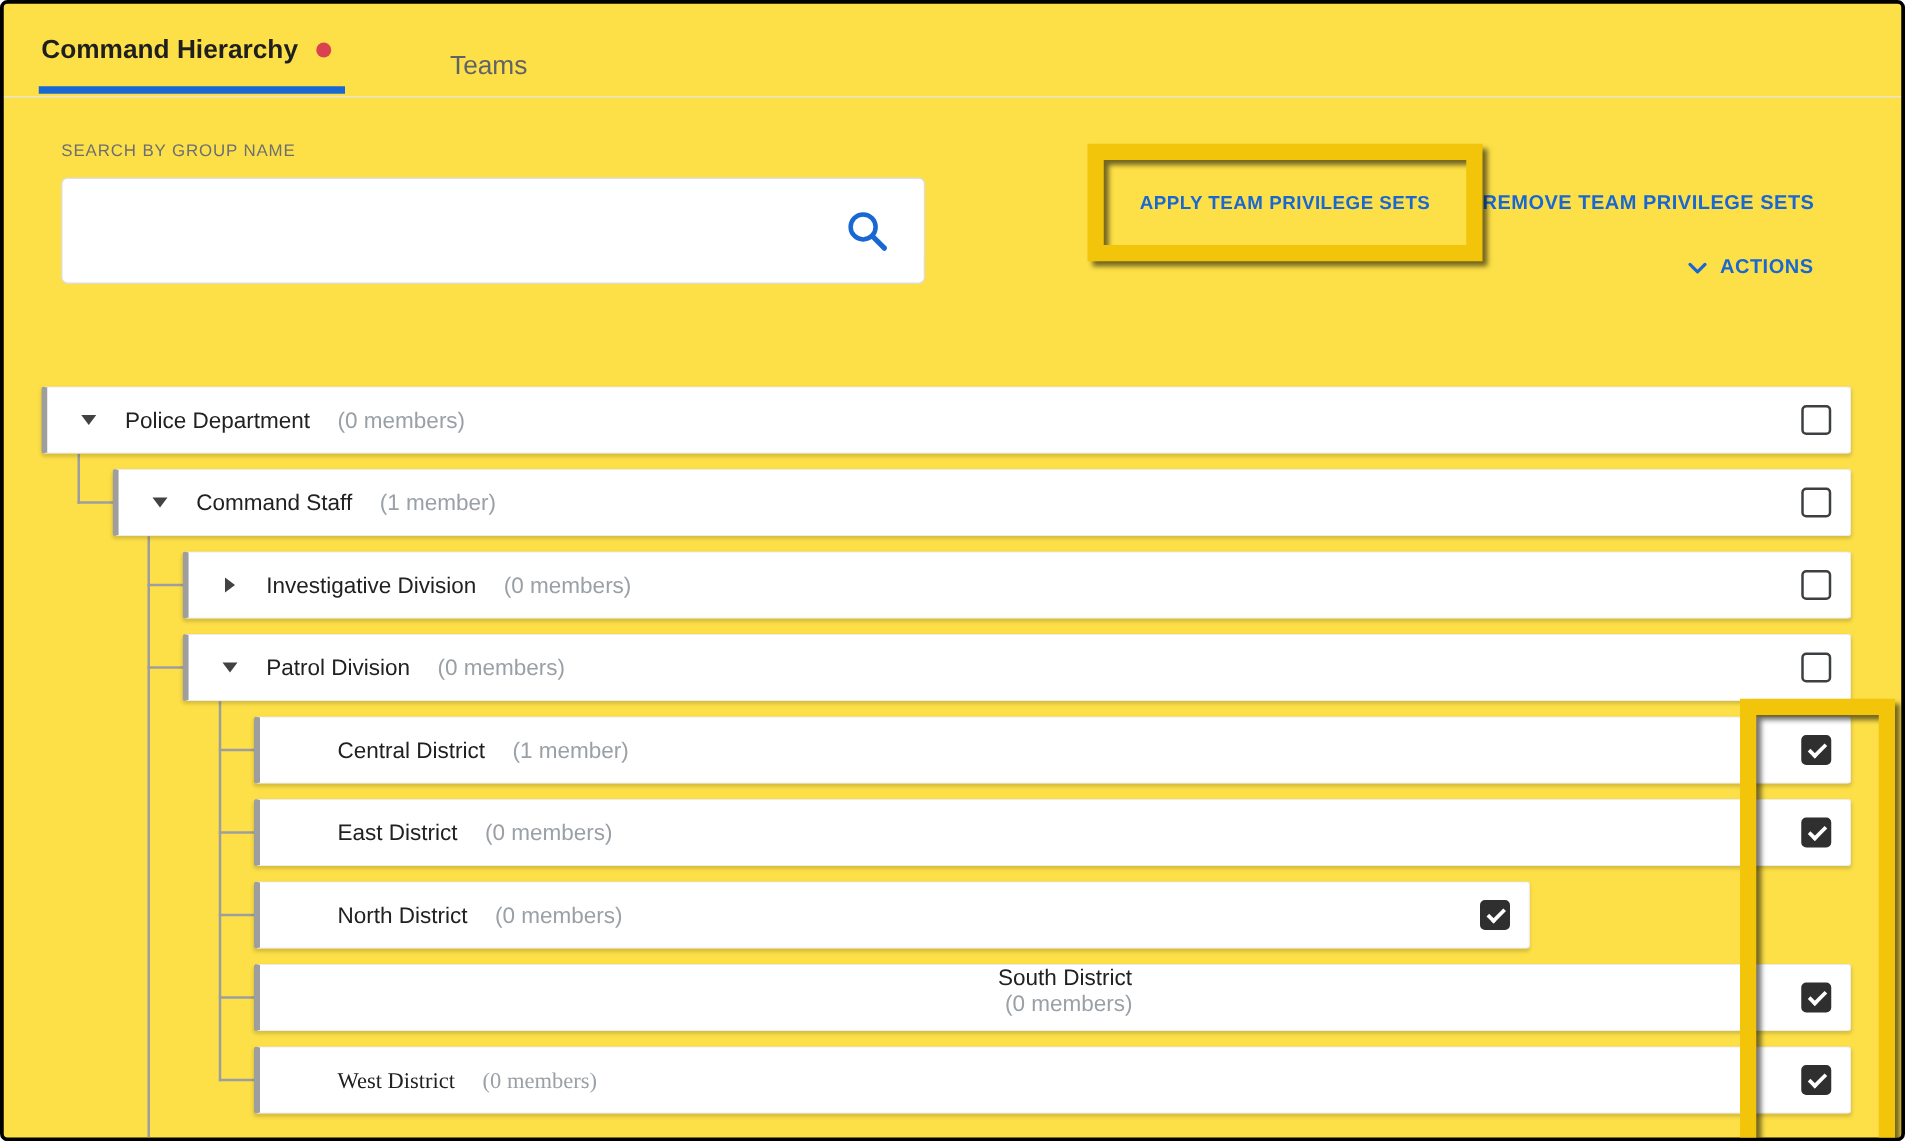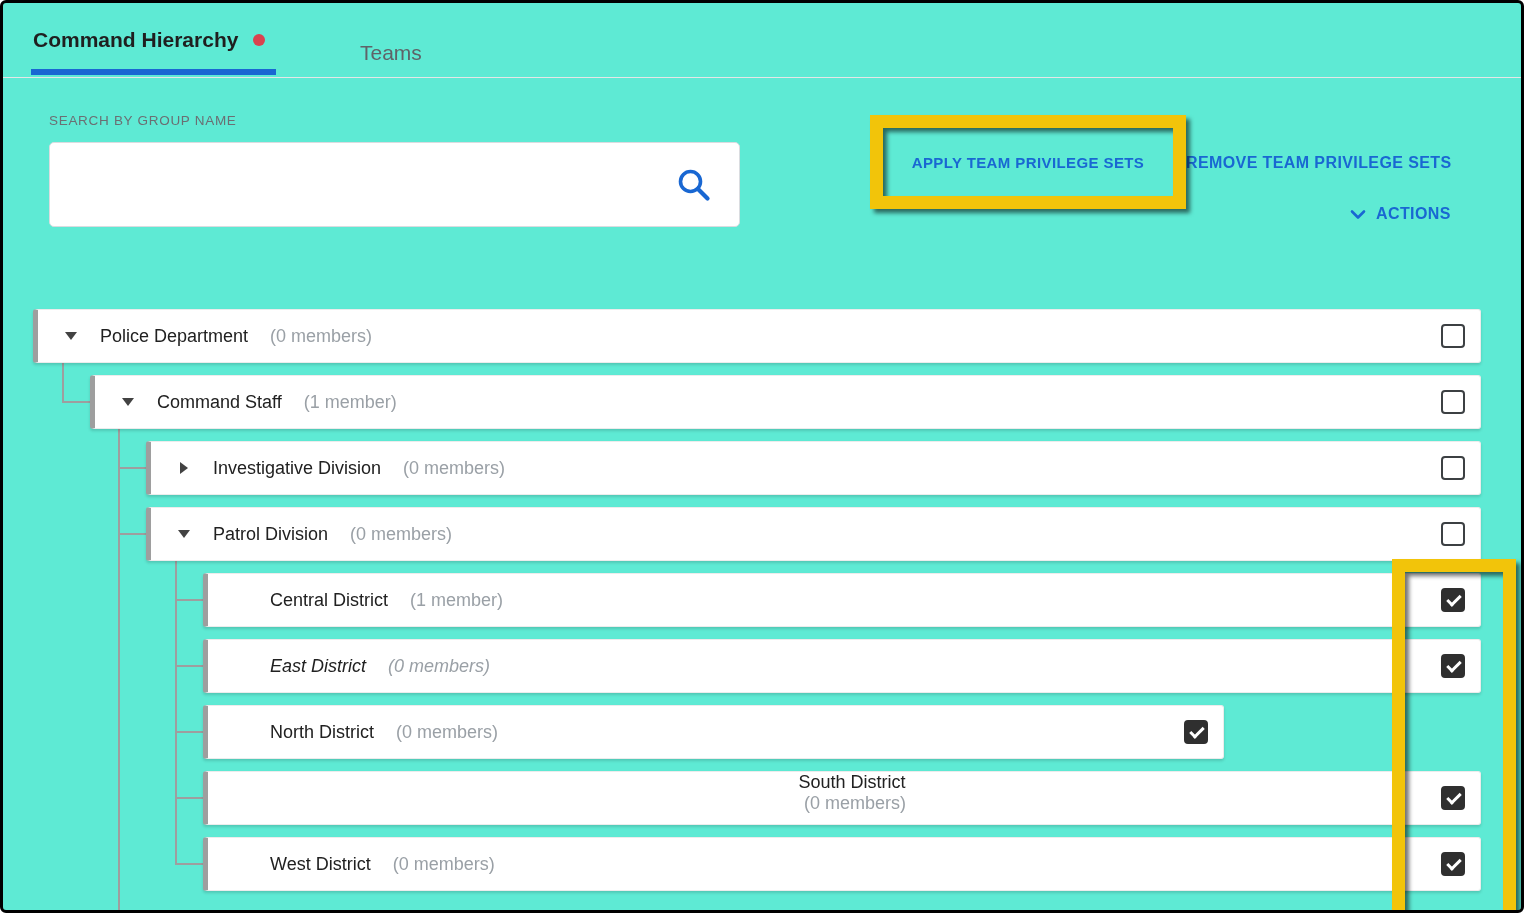--- a/index.html
+++ b/index.html
@@ -9,21 +9,21 @@
     --check-fill:#2F2F2F;
   }
   html,body{margin:0;padding:0;background:#fff;}
   .screen{
     position:relative;
     width:1524px;height:913px;
     box-sizing:border-box;
     border:3px solid #000;
     border-radius:6px;
     overflow:hidden;
-    background:#5eead4;
+    background:#fde047;
     font-family:"Liberation Sans",sans-serif;
   }
   
   .tab-ch{position:absolute;left:30px;top:25px;font-size:21px;font-weight:bold;color:#1f1f1f;display:flex;align-items:center;cursor:pointer;}
   .tab-ch .dot{display:inline-block;width:12px;height:12px;border-radius:50%;background:var(--red);margin-left:15px;}
   .tab-teams{position:absolute;left:357px;top:26px;font-size:21px;font-weight:500;color:#5f6368;cursor:pointer;margin-top:12px;}
   .tab-underline{position:absolute;left:28px;top:66px;width:245px;height:6px;background:var(--blue);}
   .tab-divider{position:absolute;left:0;top:74px;width:1518px;height:1px;background:#e6e6e6;}
   
   .search-label{position:absolute;left:46px;top:110px;font-size:13.5px;font-weight:500;letter-spacing:.7px;color:#6b6f73;}
@@ -130,39 +130,39 @@
     <span class="row-label">Patrol Division</span>
     <span class="member-count">(0 members)</span>
     <span class="checkbox" data-state="false"></span>
   </div>
       <div class="tree-row" style="top: 570px; left: 200px; width: 1278px;">
     <span class="toggle" data-toggle="none"></span>
     <span class="row-label">Central District</span>
     <span class="member-count">(1 member)</span>
     <span class="checkbox" data-state="true"></span>
   </div>
-      <div class="tree-row" style="top: 636px; left: 200px; width: 1278px; font-style: italic;">
+      <div class="tree-row" style="top: 636px; left: 200px; width: 1278px;">
     <span class="toggle" data-toggle="none"></span>
     <span class="row-label">East District</span>
     <span class="member-count">(0 members)</span>
     <span class="checkbox" data-state="true"></span>
   </div>
       <div class="tree-row" style="top: 702px; left: 200px; width: 1021px;">
     <span class="toggle" data-toggle="none"></span>
     <span class="row-label">North District</span>
     <span class="member-count">(0 members)</span>
     <span class="checkbox" data-state="true"></span>
   </div>
       <div class="tree-row" style="top: 768px; left: 200px; width: 1278px; flex-direction: column;">
     <span class="toggle" data-toggle="none"></span>
     <span class="row-label">South District</span>
     <span class="member-count">(0 members)</span>
     <span class="checkbox" data-state="true"></span>
   </div>
-      <div class="tree-row" style="top: 834px; left: 200px; width: 1278px;">
+      <div class="tree-row" style="top: 834px; left: 200px; width: 1278px; font-family: Liberation Serif, serif;">
     <span class="toggle" data-toggle="none"></span>
     <span class="row-label">West District</span>
     <span class="member-count">(0 members)</span>
     <span class="checkbox" data-state="true"></span>
   </div>
     </div>
 
   <div class="hl-frame hl-apply"></div>
   <div class="hl-frame hl-checks"></div>
 

